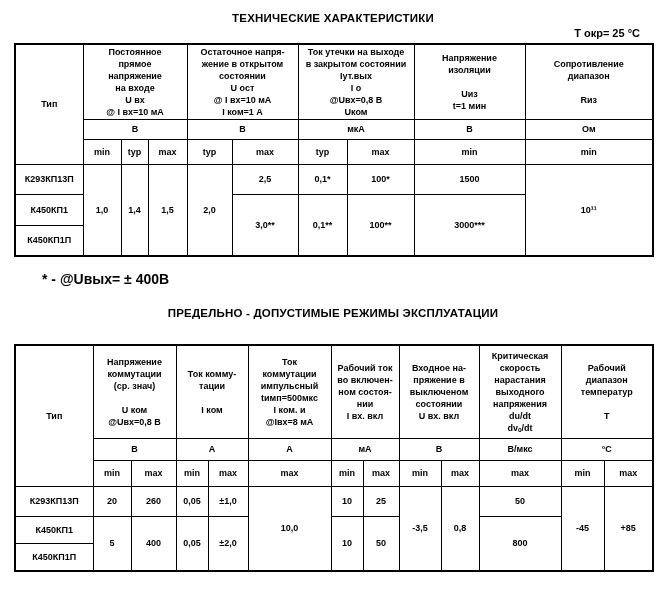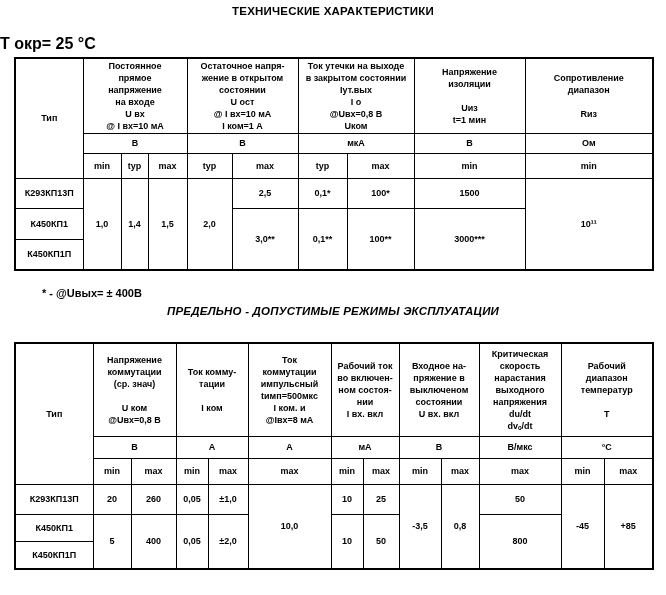--- a/index.html
+++ b/index.html
@@ -5,42 +5,42 @@
   * { box-sizing: border-box; }
   html, body { margin: 0; padding: 0; }
   body {
     width: 666px; height: 595px;
     background: #ffffff; color: #000000;
     font-family: "Liberation Sans", "DejaVu Sans", sans-serif;
     font-weight: bold;
     overflow: hidden;
   }
   .title { text-align: center; font-size: 11.5px; letter-spacing: .2px; }
-  .title-1 { padding-top: 5px; }
-  .temp-note { padding-right: 26px; font-size: 16px; margin-top: 18px; }
-  .title-2 { margin-top: 6px; font-style: italic; }
+  .title-1 { padding-top: 12px; }
+  .temp-note { text-align: right; padding-right: 26px; font-size: 11px; margin-top: 3px; }
+  .title-2 { margin-top: 22px; }
 
   table.spec {
     border-collapse: collapse; table-layout: fixed;
     margin-left: 14px; border: 2px solid #000;
   }
   .t1 { margin-top: 4px; }
   .t2 { margin-top: 25px; }
   .spec th, .spec td {
     border: 1px solid #000; text-align: center; vertical-align: middle;
     font-size: 9px; font-weight: bold; padding: 0 1px; overflow: hidden;
   }
   .gh { vertical-align: top; padding-top: 4px; white-space: pre-line; line-height: 12px; }
   .type-h { vertical-align: middle; margin-top: 24px; }
   tr.t1-h1 { height: 75px; } tr.t1-h2 { height: 20px; } tr.t1-h3 { height: 25px; }
   tr.t1-r1 { height: 30px; } tr.t1-r2 { height: 31px; } tr.t1-r3 { height: 31px; }
   tr.t2-h1 { height: 93px; } tr.t2-h2 { height: 22px; } tr.t2-h3 { height: 26px; }
   tr.t2-r1 { height: 30px; } tr.t2-r2 { height: 27px; } tr.t2-r3 { height: 28px; }
 
-  .footnotes { margin: 16px 0 0 42px; font-size: 11px; line-height: 12px; }
+  .footnotes { margin: 16px 0 0 42px; font-size: 14px; line-height: 12px; }
 </style>
 </head>
 <body>
 
 <div>
 
   <div class="title title-1">ТЕХНИЧЕСКИЕ ХАРАКТЕРИСТИКИ</div>
   <div class="temp-note">Т окр= 25 °С</div>
 
   <table class="spec t1">

